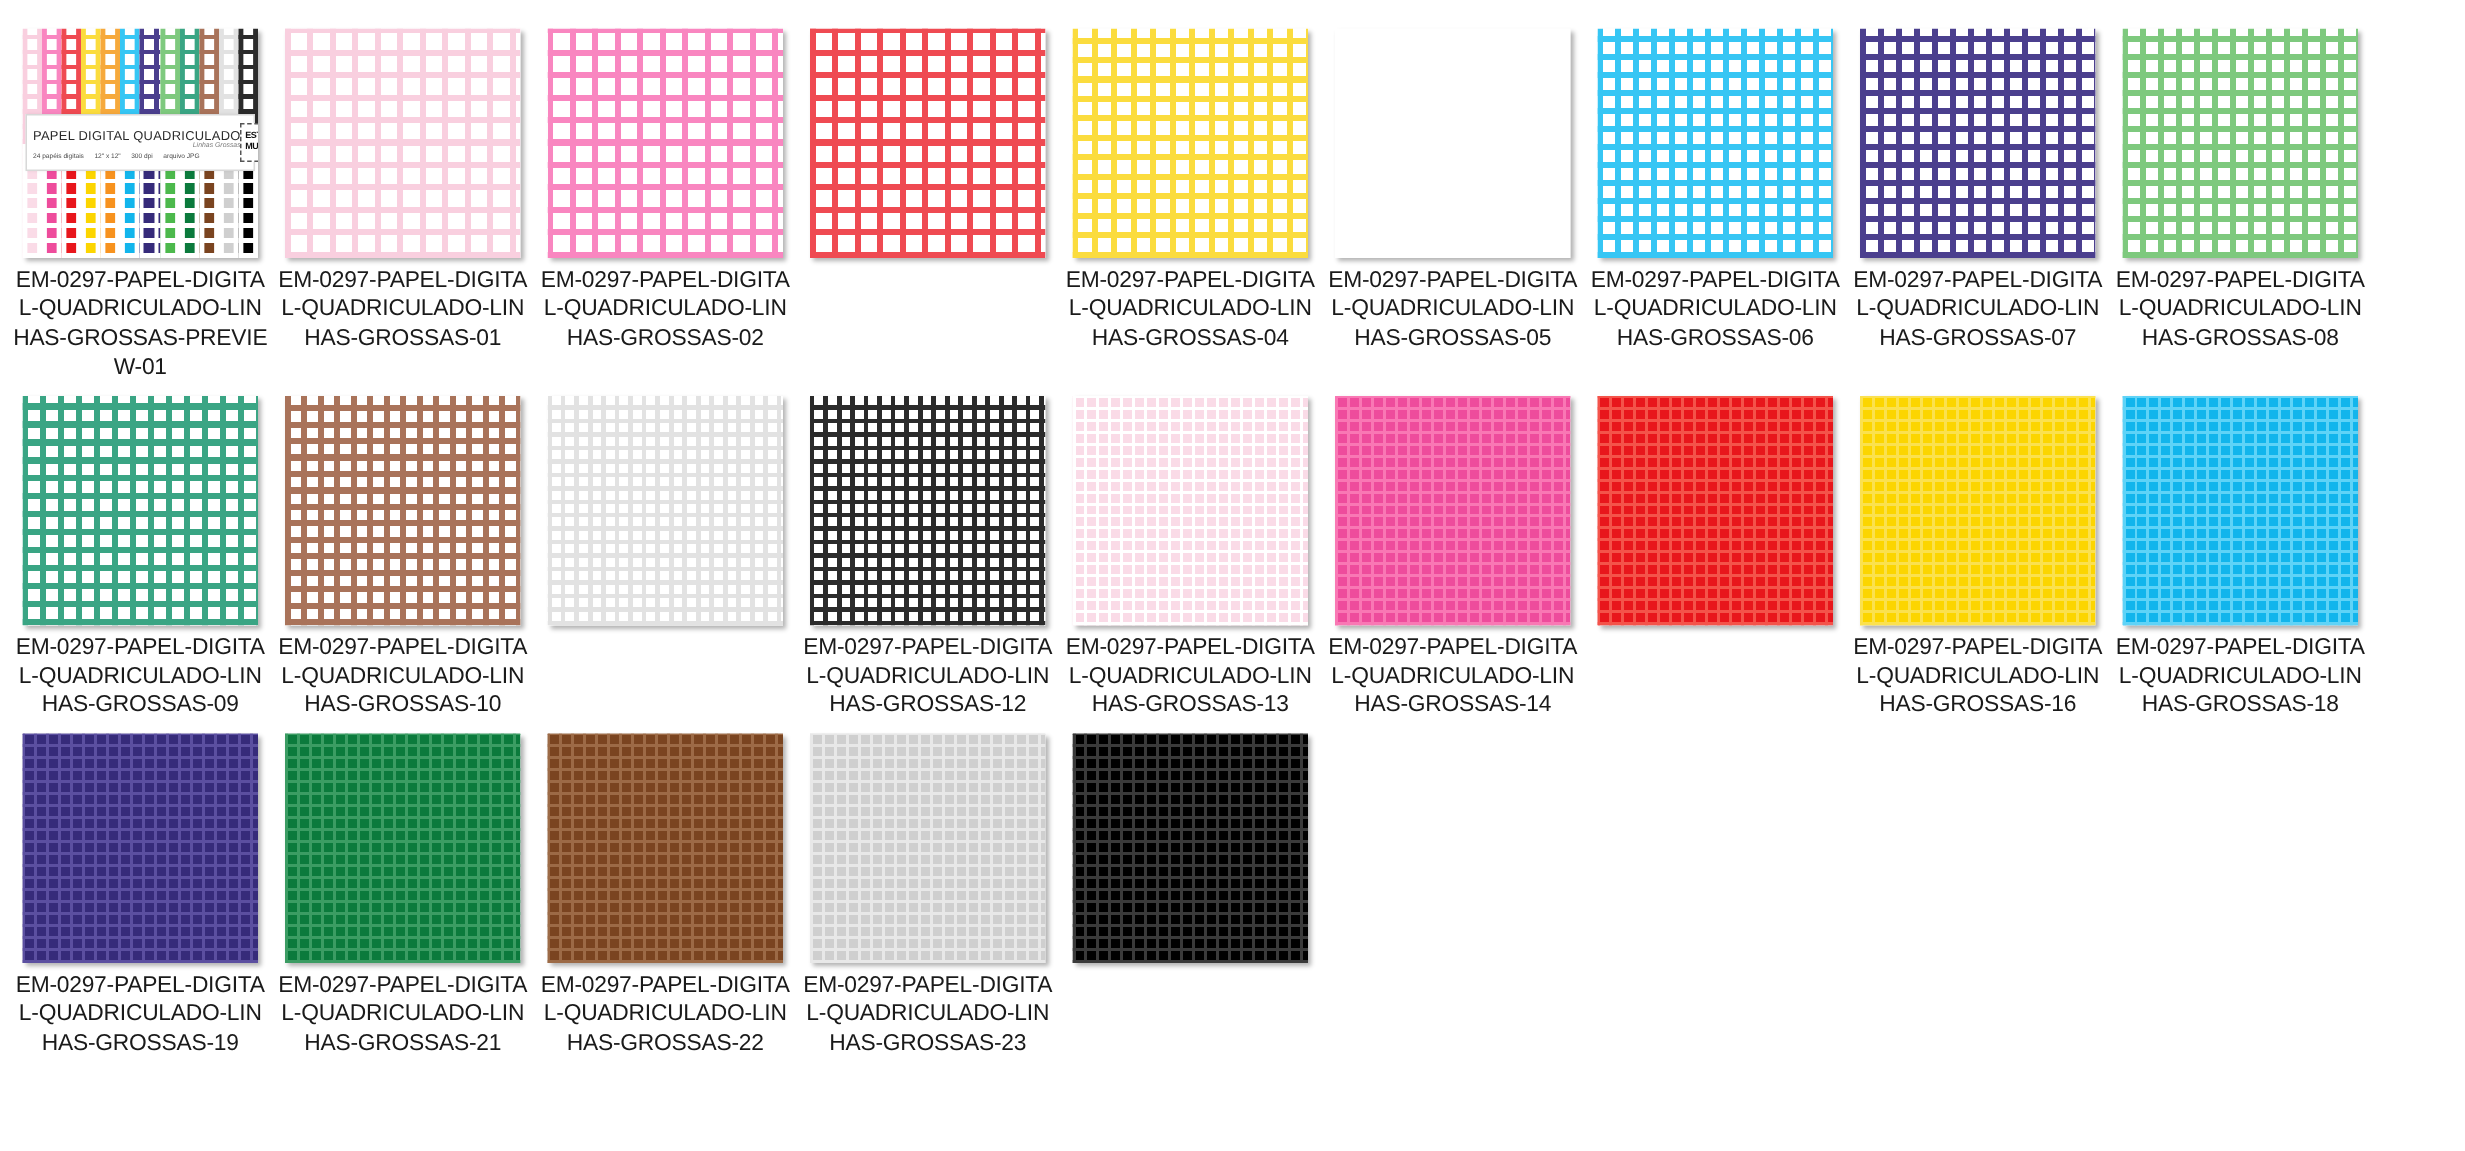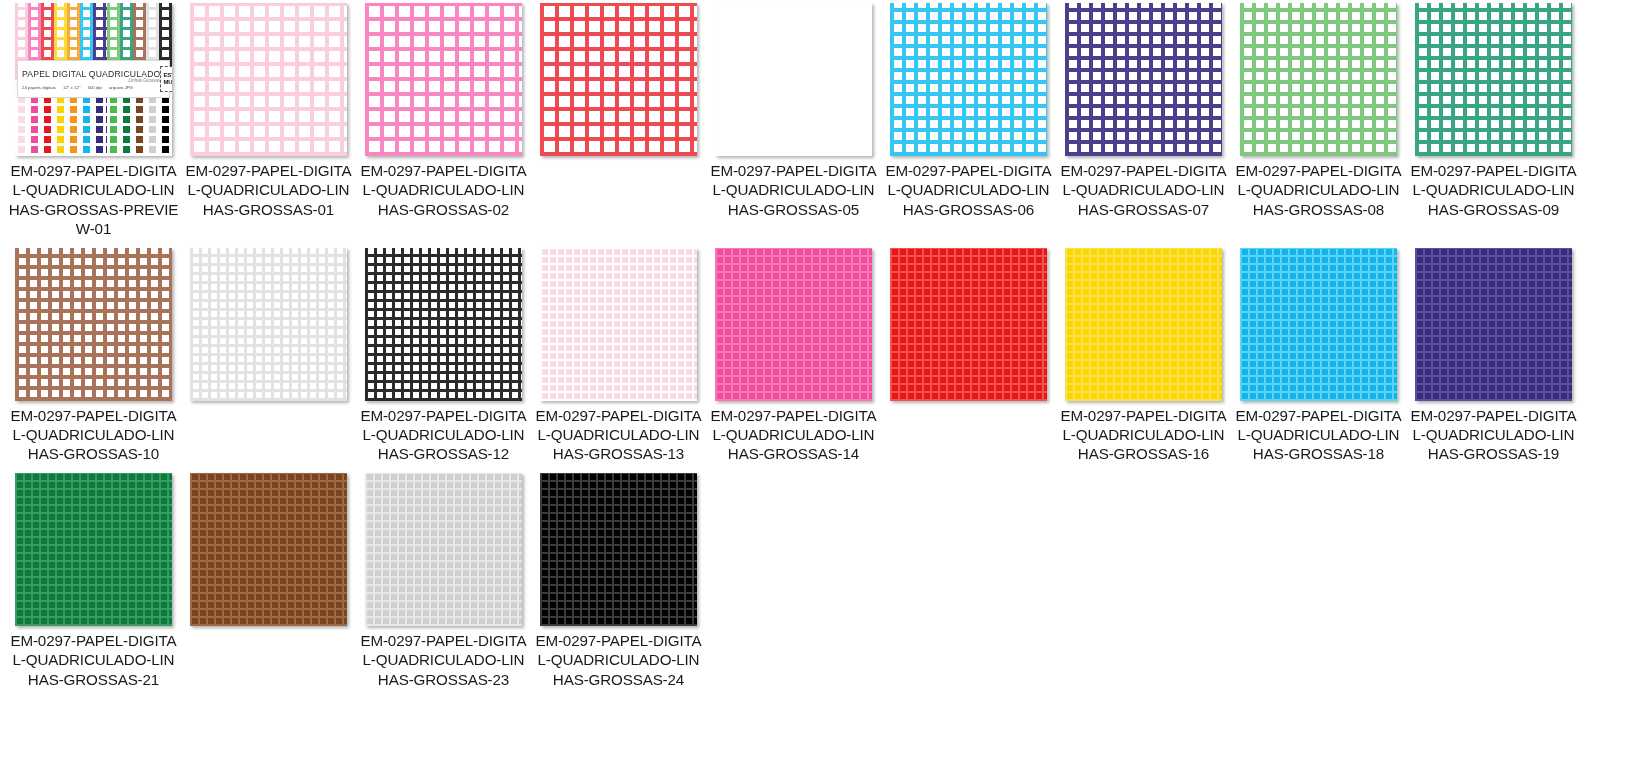--- a/index.html
+++ b/index.html
@@ -13,21 +13,21 @@
   }
   body {
     font-family: "Liberation Sans", sans-serif;
     -webkit-font-smoothing: antialiased;
   }
 
   #gallery {
     display: flex;
     flex-wrap: wrap;
     align-content: flex-start;
-    padding: 0 0 0 6px;
+    padding: 16px 0 0 6px;
   }
 
   .tile {
     width: 175px;
     margin: 0 0 6px 0;
     display: flex;
     flex-direction: column;
     align-items: center;
   }
 
@@ -229,20 +229,28 @@
     <div class="tile">
       <div class="thumb-wrap">
         <div class="thumb">
           <div class="pat" style="background-color: rgb(255, 255, 255); background-image: repeating-linear-gradient(90deg, rgb(239, 74, 82) 0px, rgb(239, 74, 82) 4px, transparent 4px, transparent 15px), repeating-linear-gradient(0deg, rgb(239, 74, 82) 0px, rgb(239, 74, 82) 4px, transparent 4px, transparent 15px);"></div>
         </div>
       </div>
     </div>
     <div class="tile">
       <div class="thumb-wrap">
         <div class="thumb">
+          <div class="pat" style="background-color: rgb(255, 255, 255); background-image: repeating-linear-gradient(90deg, rgb(251, 220, 62) 0px, rgb(251, 220, 62) 4px, transparent 4px, transparent 13px), repeating-linear-gradient(0deg, rgb(251, 220, 62) 0px, rgb(251, 220, 62) 4px, transparent 4px, transparent 13px);"></div>
+        </div>
+      </div>
+      <div class="label">EM-0297-PAPEL-DIGITAL-QUADRICULADO-LINHAS-GROSSAS-04</div>
+    </div>
+    <div class="tile">
+      <div class="thumb-wrap">
+        <div class="thumb">
           <div class="pat" style="background-color: rgb(255, 255, 255);"></div>
         </div>
       </div>
       <div class="label">EM-0297-PAPEL-DIGITAL-QUADRICULADO-LINHAS-GROSSAS-05</div>
     </div>
     <div class="tile">
       <div class="thumb-wrap">
         <div class="thumb">
           <div class="pat" style="background-color: rgb(255, 255, 255); background-image: repeating-linear-gradient(90deg, rgb(54, 198, 244) 0px, rgb(54, 198, 244) 4px, transparent 4px, transparent 12px), repeating-linear-gradient(0deg, rgb(54, 198, 244) 0px, rgb(54, 198, 244) 4px, transparent 4px, transparent 12px);"></div>
         </div>
@@ -350,30 +358,30 @@
         </div>
       </div>
       <div class="label">EM-0297-PAPEL-DIGITAL-QUADRICULADO-LINHAS-GROSSAS-21</div>
     </div>
     <div class="tile">
       <div class="thumb-wrap">
         <div class="thumb">
           <div class="pat" style="background-color: rgb(122, 68, 32); background-image: repeating-linear-gradient(90deg, rgb(156, 106, 70) 0px, rgb(156, 106, 70) 2px, transparent 2px, transparent 8px), repeating-linear-gradient(0deg, rgb(156, 106, 70) 0px, rgb(156, 106, 70) 2px, transparent 2px, transparent 8px);"></div>
         </div>
       </div>
+      <div class="label">EM-0297-PAPEL-DIGITAL-QUADRICULADO-LINHAS-GROSSAS-22</div>
     </div>
     <div class="tile">
       <div class="thumb-wrap">
         <div class="thumb">
           <div class="pat" style="background-color: rgb(207, 207, 207); background-image: repeating-linear-gradient(90deg, rgb(232, 232, 232) 0px, rgb(232, 232, 232) 2px, transparent 2px, transparent 8px), repeating-linear-gradient(0deg, rgb(232, 232, 232) 0px, rgb(232, 232, 232) 2px, transparent 2px, transparent 8px);"></div>
         </div>
       </div>
       <div class="label">EM-0297-PAPEL-DIGITAL-QUADRICULADO-LINHAS-GROSSAS-23</div>
     </div>
     <div class="tile">
       <div class="thumb-wrap">
         <div class="thumb">
           <div class="pat" style="background-color: rgb(0, 0, 0); background-image: repeating-linear-gradient(90deg, rgb(58, 58, 58) 0px, rgb(58, 58, 58) 2px, transparent 2px, transparent 8px), repeating-linear-gradient(0deg, rgb(58, 58, 58) 0px, rgb(58, 58, 58) 2px, transparent 2px, transparent 8px);"></div>
         </div>
       </div>
-      <div class="label">EM-0297-PAPEL-DIGITAL-QUADRICULADO-LINHAS-GROSSAS-24</div>
     </div>
   </div>
 
 </body></html>

